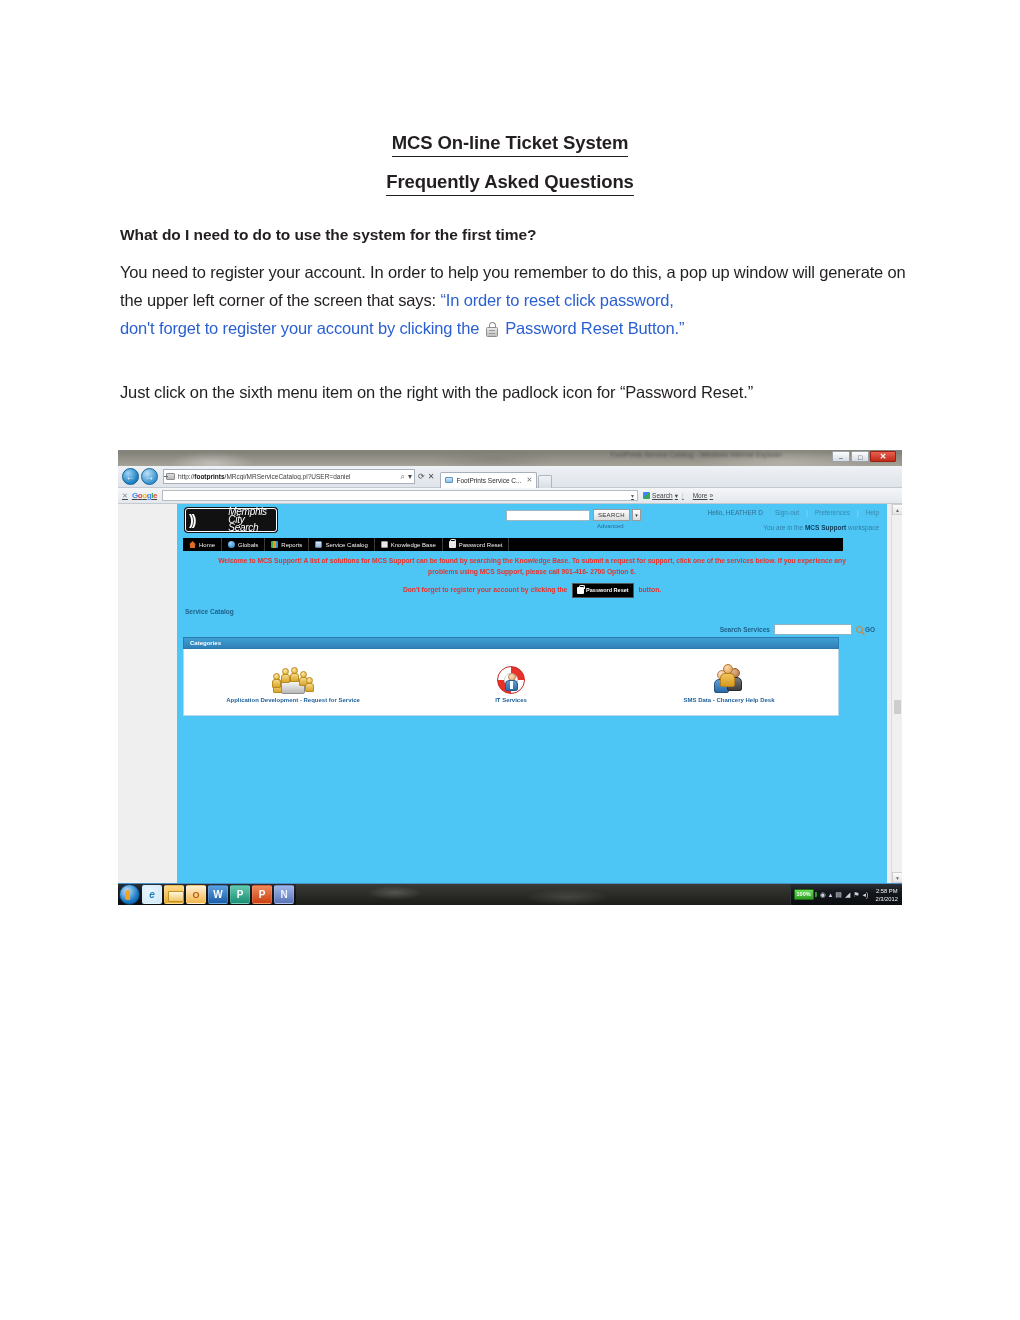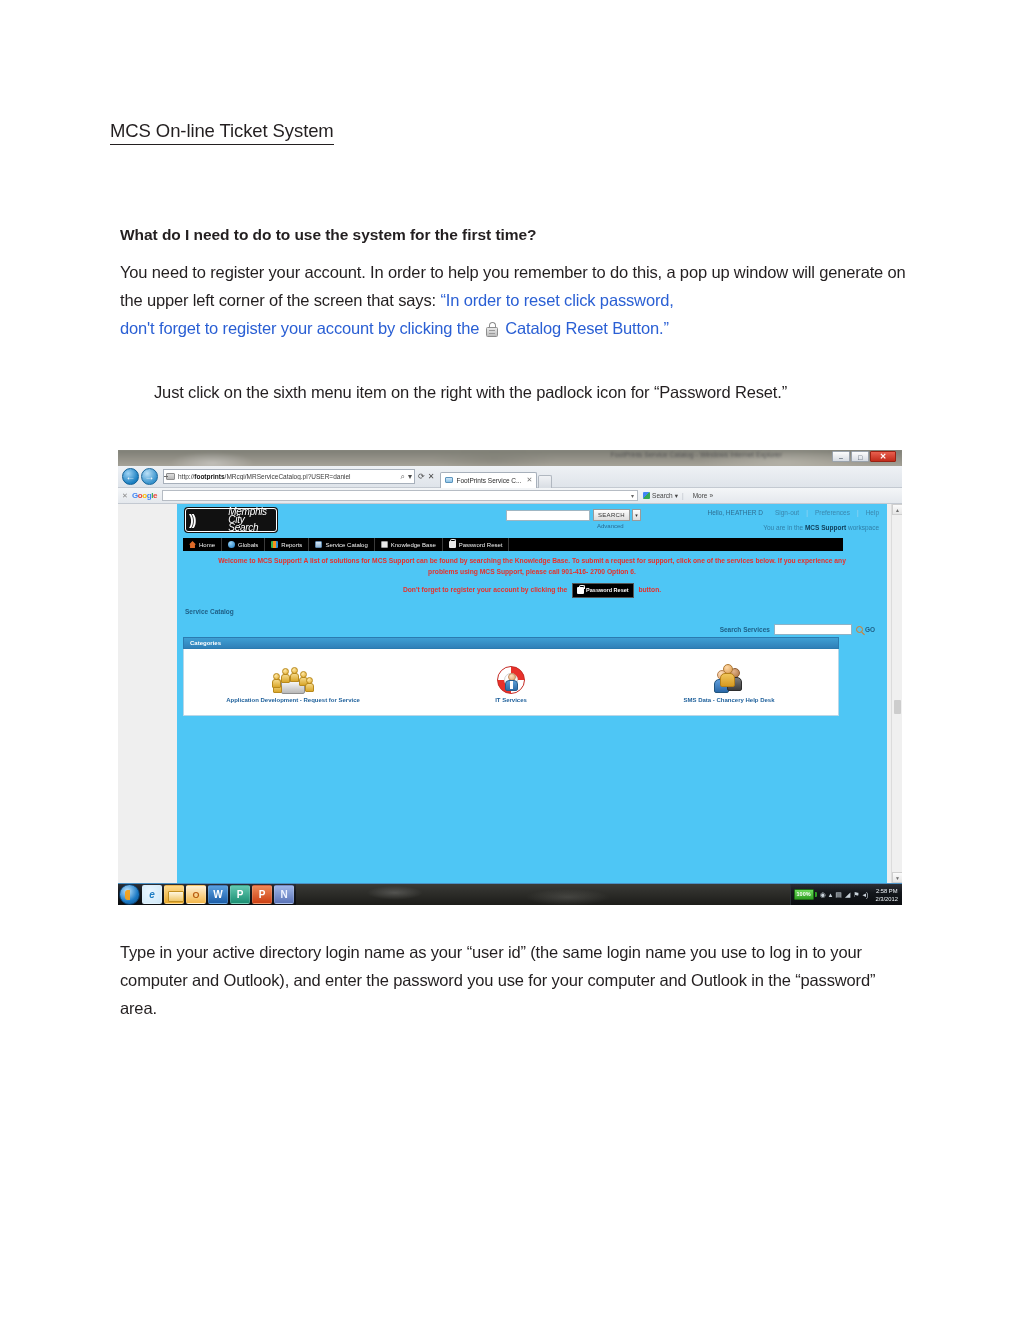--- a/index.html
+++ b/index.html
@@ -9,24 +9,26 @@
     background:#ffffff;
     font-family:"Liberation Sans", sans-serif;
     color:#231f20;
     overflow:hidden;
   }
 
   .page { position:relative; width:1020px; height:1320px; }
 
   
   .doc-title {
+    text-align:center;
     font-size:18.5px;
-    font-weight:normal;
+    font-weight:bold;
     line-height:26px;
     letter-spacing:-0.1px;
+    margin-top:12px;
   }
   .doc-title > span {
     display:inline-block;
     border-bottom:1.5px solid #231f20;
     padding-bottom:0px;
   }
   .title-block { position:absolute; left:110px; top:118px; width:800px; }
 
   .q-heading {
     position:absolute; left:120px; top:224px; width:800px;
@@ -64,21 +66,21 @@
     border:1px solid #8d8d8d;
     border-radius:1.5px;
   }
   .inline-lock .body:after{
     content:"";
     position:absolute; left:2px; top:2px; right:2px;
     height:1px; background:#9a9a9a;
     box-shadow:0 3px 0 #9a9a9a;
   }
 
-  .p-just { left:120px; top:378px; width:800px;margin-left:34px; }
+  .p-just { left:120px; top:378px; width:800px; }
   .p-type { left:120px; top:938px; width:790px; }
 
   
   .shot {
     position:absolute; left:118px; top:450px;
     width:784px; height:455px;
     background:#f0f0f0;
     overflow:hidden;
     font-family:"Liberation Sans", sans-serif;
   }
@@ -197,21 +199,21 @@
   .signin {
     position:absolute; right:6px; top:56px;
     font-size:6.5px; color:#33383d; white-space:nowrap;
   }
 
   
   .gbar {
     position:absolute; left:0; top:38px; width:784px; height:16px;
     background:linear-gradient(#f4f6f8,#e4e8ed);
     border-bottom:1px solid #c3c9d1;
-    display:flex; align-items:center; font-size:6.5px; color:#444;
+    display:flex; align-items:center; font-size:6.5px; color:#444;text-decoration:underline;
   }
   .gbar .gx { margin:0 4px; color:#888; font-size:7px; }
   .glogo { font-size:8px; font-weight:bold; letter-spacing:-0.4px; }
   .glogo .b1{color:#4285f4;} .glogo .r{color:#ea4335;} .glogo .y{color:#fbbc05;}
   .glogo .b2{color:#4285f4;} .glogo .g{color:#34a853;} .glogo .r2{color:#ea4335;}
   .gsearch {
     margin-left:5px; height:11px; width:476px;
     background:#fff; border:1px solid #b6bcc4;
     display:flex; align-items:center; justify-content:flex-end;
     padding-right:3px;
@@ -530,31 +532,34 @@
 </style>
 </head>
 <body>
 
 <div class="page">
 
   <div class="title-block">
     <div class="doc-title">
       <span>MCS On-line Ticket System </span>
     </div>
+    <div class="doc-title">
+      <span>Frequently Asked Questions</span>
+    </div>
   </div>
 
   <div class="q-heading">What do I need to do to use the system for the first time?</div>
 
   <div class="para p-intro">
     <span>You need to register your account. In order to help you remember to do this, a pop up window will generate on the upper left corner of the screen that says:</span>
     <span class="blue">“In order to reset click password,</span>
     <br>
     <span class="blue">don't forget to register your account by clicking the</span>
     <span class="inline-lock"><span class="shackle"></span><span class="body"></span></span>
-    <span class="blue">Catalog Reset Button.”</span>
+    <span class="blue">Password Reset Button.”</span>
   </div>
 
   <div class="para p-just">Just click on the sixth menu item on the right with the padlock icon for “Password Reset.”</div>
 
   <div class="shot">
     <div class="shot-bg"></div>
 
     <div class="win">
 
       <div class="win-titlebar">
@@ -812,15 +817,14 @@
         </div>
         <div class="tb-clock">
           <div>2:58 PM</div>
           <div>2/3/2012</div>
         </div>
       </div>
 
     </div>
   </div>
 
-  <div class="para p-type">Type in your active directory login name as your “user id” (the same login name you use to log in to your computer and Outlook), and enter the password you use for your computer and Outlook in the “password” area.</div>
 
 </div>
 
 </body></html>

